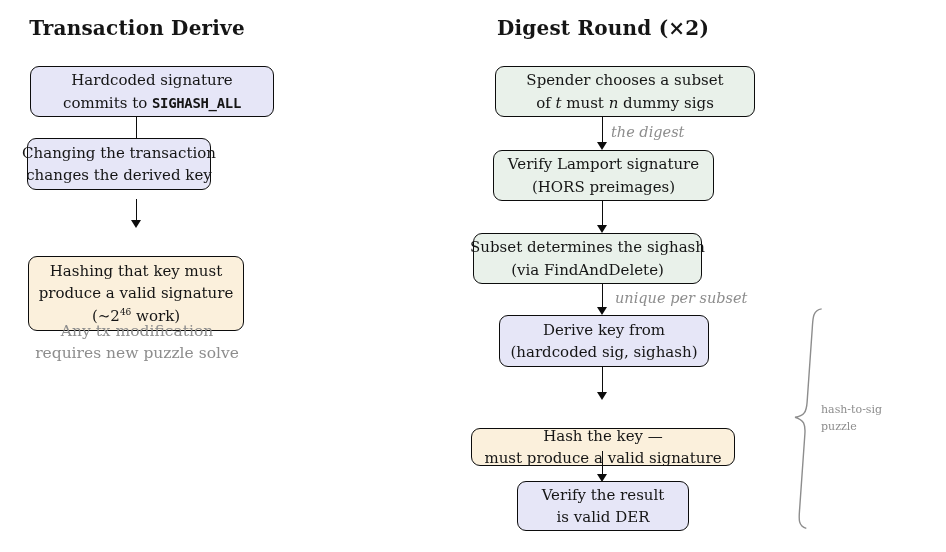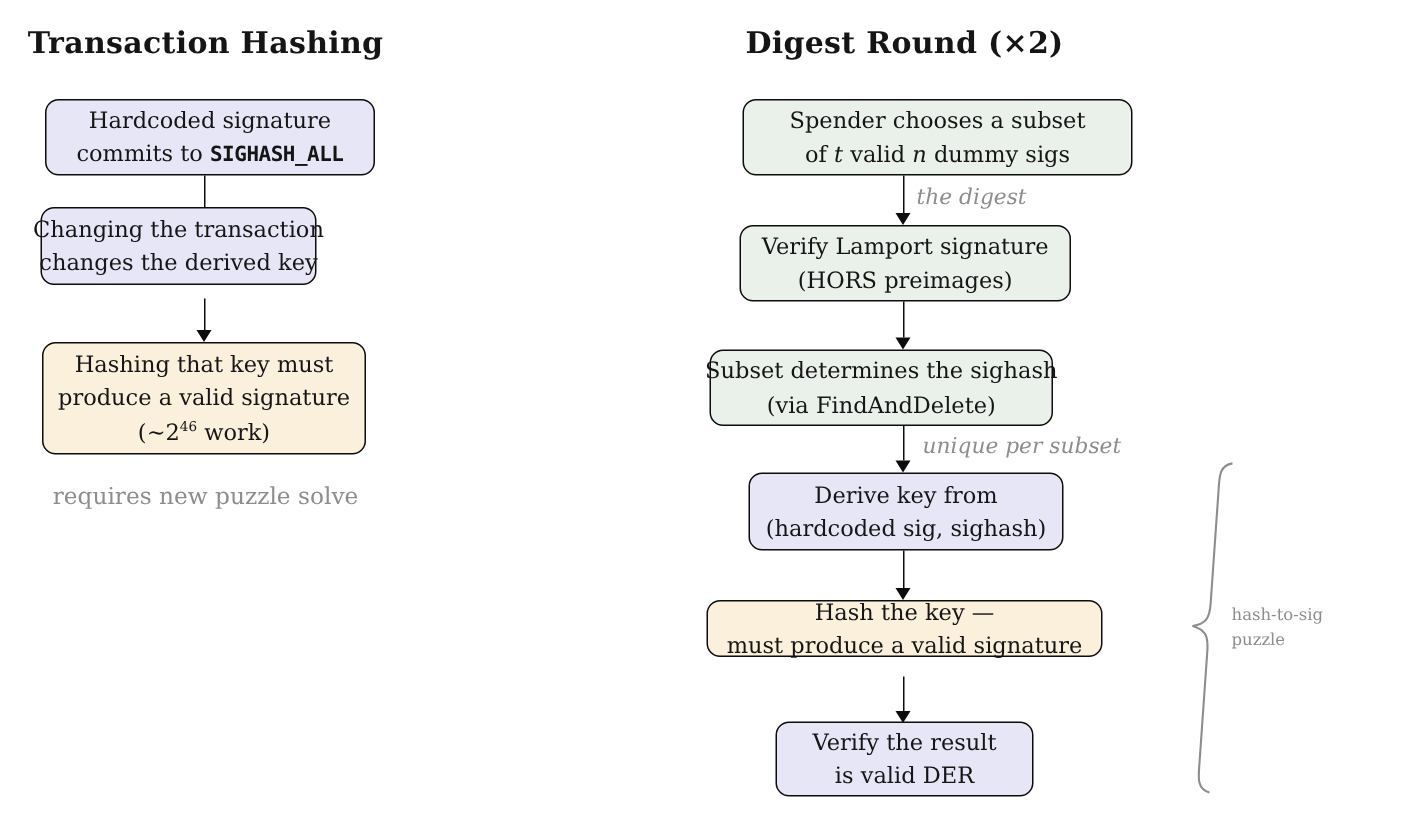--- a/index.html
+++ b/index.html
@@ -14,21 +14,21 @@
   }
   .box {
     position:absolute; box-sizing:border-box;
     border:1.8px solid #0c0c0c; border-radius:9px;
     display:flex; flex-direction:column; justify-content:center; align-items:center;
     font-size:15px; line-height:1.47; text-align:center;
   }
   .box .bl { white-space:nowrap; }
   .fill-lavender { background:var(--lavender); }
   .fill-mint     { background:var(--mint); }
-  .fill-peach    { background:var(--peach); }
+  .fill-peach    { background:var(--peach);margin-top:28px; }
   .code {
     font-family:"DejaVu Sans Mono","Liberation Mono",monospace;
     font-weight:bold; font-size:0.93em; letter-spacing:-0.3px;
   }
   sup { font-size:0.6em; vertical-align:super; line-height:0;text-align:center; }
   .arrow { position:absolute; width:0; border-left:1.7px solid #0c0c0c; }
   .arrow::after {
     content:""; position:absolute; top:100%; left:-5.8px;
     width:0; height:0;
     border-left:5px solid transparent; border-right:5px solid transparent;
@@ -46,51 +46,52 @@
     position:absolute; font-size:11px; line-height:1.5;
     color:var(--gray); white-space:nowrap;
   }
   .brace { position:absolute; transform:rotate(4deg); }
 </style>
 </head>
 <body>
 
 <div class="canvas">
 
-  <div class="col-title" style="left:7px; top:16px;">Transaction Hashing</div>
+  <div class="col-title" style="left:7px; top:16px;">Transaction Derive</div>
 
-  <div class="box fill-lavender" style="left:30px; top:66px; width:220px; height:51px;">
+  <div class="box fill-lavender" style="left:30px; top:66px; width:244px; height:51px;">
     <div class="bl">Hardcoded signature</div>
     <div class="bl"><span>commits to </span><span class="code">SIGHASH_ALL</span></div>
   </div>
 
   <div class="arrow" style="left:136px; top:117px; height:22px;"></div>
 
   <div class="box fill-lavender" style="left:27px; top:138px; width:184px; height:52px;">
     <div class="bl">Changing the transaction</div>
     <div class="bl">changes the derived key</div>
   </div>
 
   <div class="arrow" style="left:136px; top:199px; height:21px;"></div>
 
   <div class="box fill-peach" style="left:28px; top:228px; width:216px; height:75px;">
     <div class="bl">Hashing that key must</div>
     <div class="bl">produce a valid signature</div>
     <div class="bl"><span>(∼2</span><sup>46</sup><span> work)</span></div>
   </div>
 
   <div class="note" style="left:17px; top:320px;">
+    <div>Any tx modification</div>
     <div>requires new puzzle solve</div>
   </div>
 
   <div class="col-title" style="left:473px; top:16px;">Digest Round (×2)</div>
 
   <div class="box fill-mint" style="left:495px; top:66px; width:260px; height:51px;">
     <div class="bl">Spender chooses a subset</div>
-    <div class="bl"><span>of </span><i>t</i><span> valid </span><i>n</i><span> dummy sigs</span></div>
+    <div class="bl"><span>of </span><i>t</i><span> must </span><i>n</i><span> dummy sigs</span></div>
   </div>
 
   <div class="arrow" style="left:602px; top:117px; height:25px;"></div>
   <div class="edge-label" style="left:611px; top:124px;">the digest</div>
 
   <div class="box fill-mint" style="left:493px; top:150px; width:221px; height:51px;">
     <div class="bl">Verify Lamport signature</div>
     <div class="bl">(HORS preimages)</div>
   </div>
 

